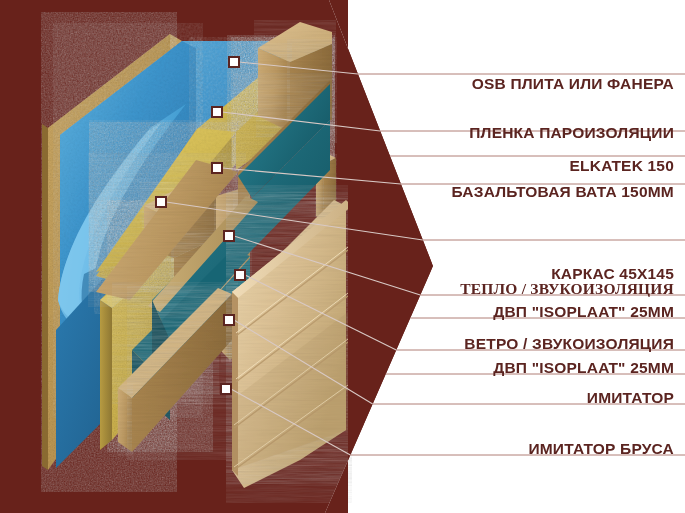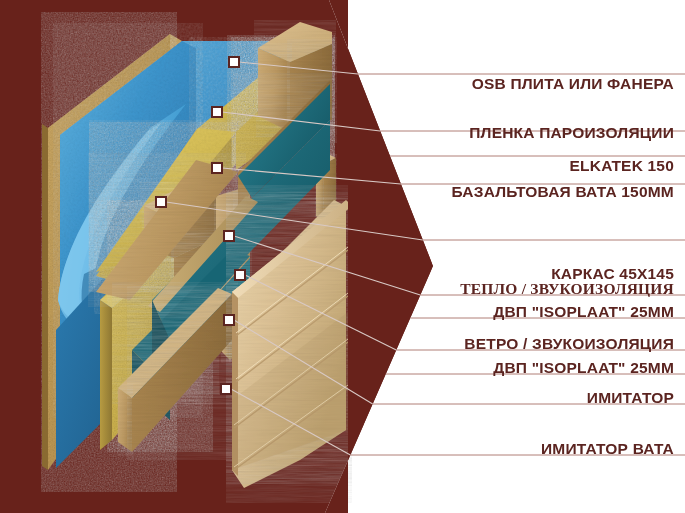--- a/index.html
+++ b/index.html
@@ -328,16 +328,16 @@
       <div class="lbl" style="top: 60px; margin-top: 16px;">OSB ПЛИТА ИЛИ ФАНЕРА</div>
       <div class="lbl" style="top: 117px; margin-top: 8px;">ПЛЕНКА ПАРОИЗОЛЯЦИИ</div>
       <div class="lbl" style="top: 126px; margin-top: 32px;">ELKATEK 150</div>
       <div class="lbl" style="top: 184px;">БАЗАЛЬТОВАЯ ВАТА 150ММ</div>
       <div class="lbl" style="top: 226px; margin-top: 40px;">КАРКАС 45Х145</div>
       <div class="lbl" style="top: 281px; font-family: Liberation Serif, serif;">ТЕПЛО / ЗВУКОИЗОЛЯЦИЯ</div>
       <div class="lbl" style="top: 304px;">ДВП "ISOPLAAT" 25ММ</div>
       <div class="lbl" style="top: 336px;">ВЕТРО / ЗВУКОИЗОЛЯЦИЯ</div>
       <div class="lbl" style="top: 360px;">ДВП "ISOPLAAT" 25ММ</div>
       <div class="lbl" style="top: 390px;">ИМИТАТОР</div>
-      <div class="lbl" style="top: 441px;">ИМИТАТОР ВАТА</div>
+      <div class="lbl" style="top: 441px;">ИМИТАТОР БРУСА</div>
     </div>
 
 </div>
 
 </body></html>

